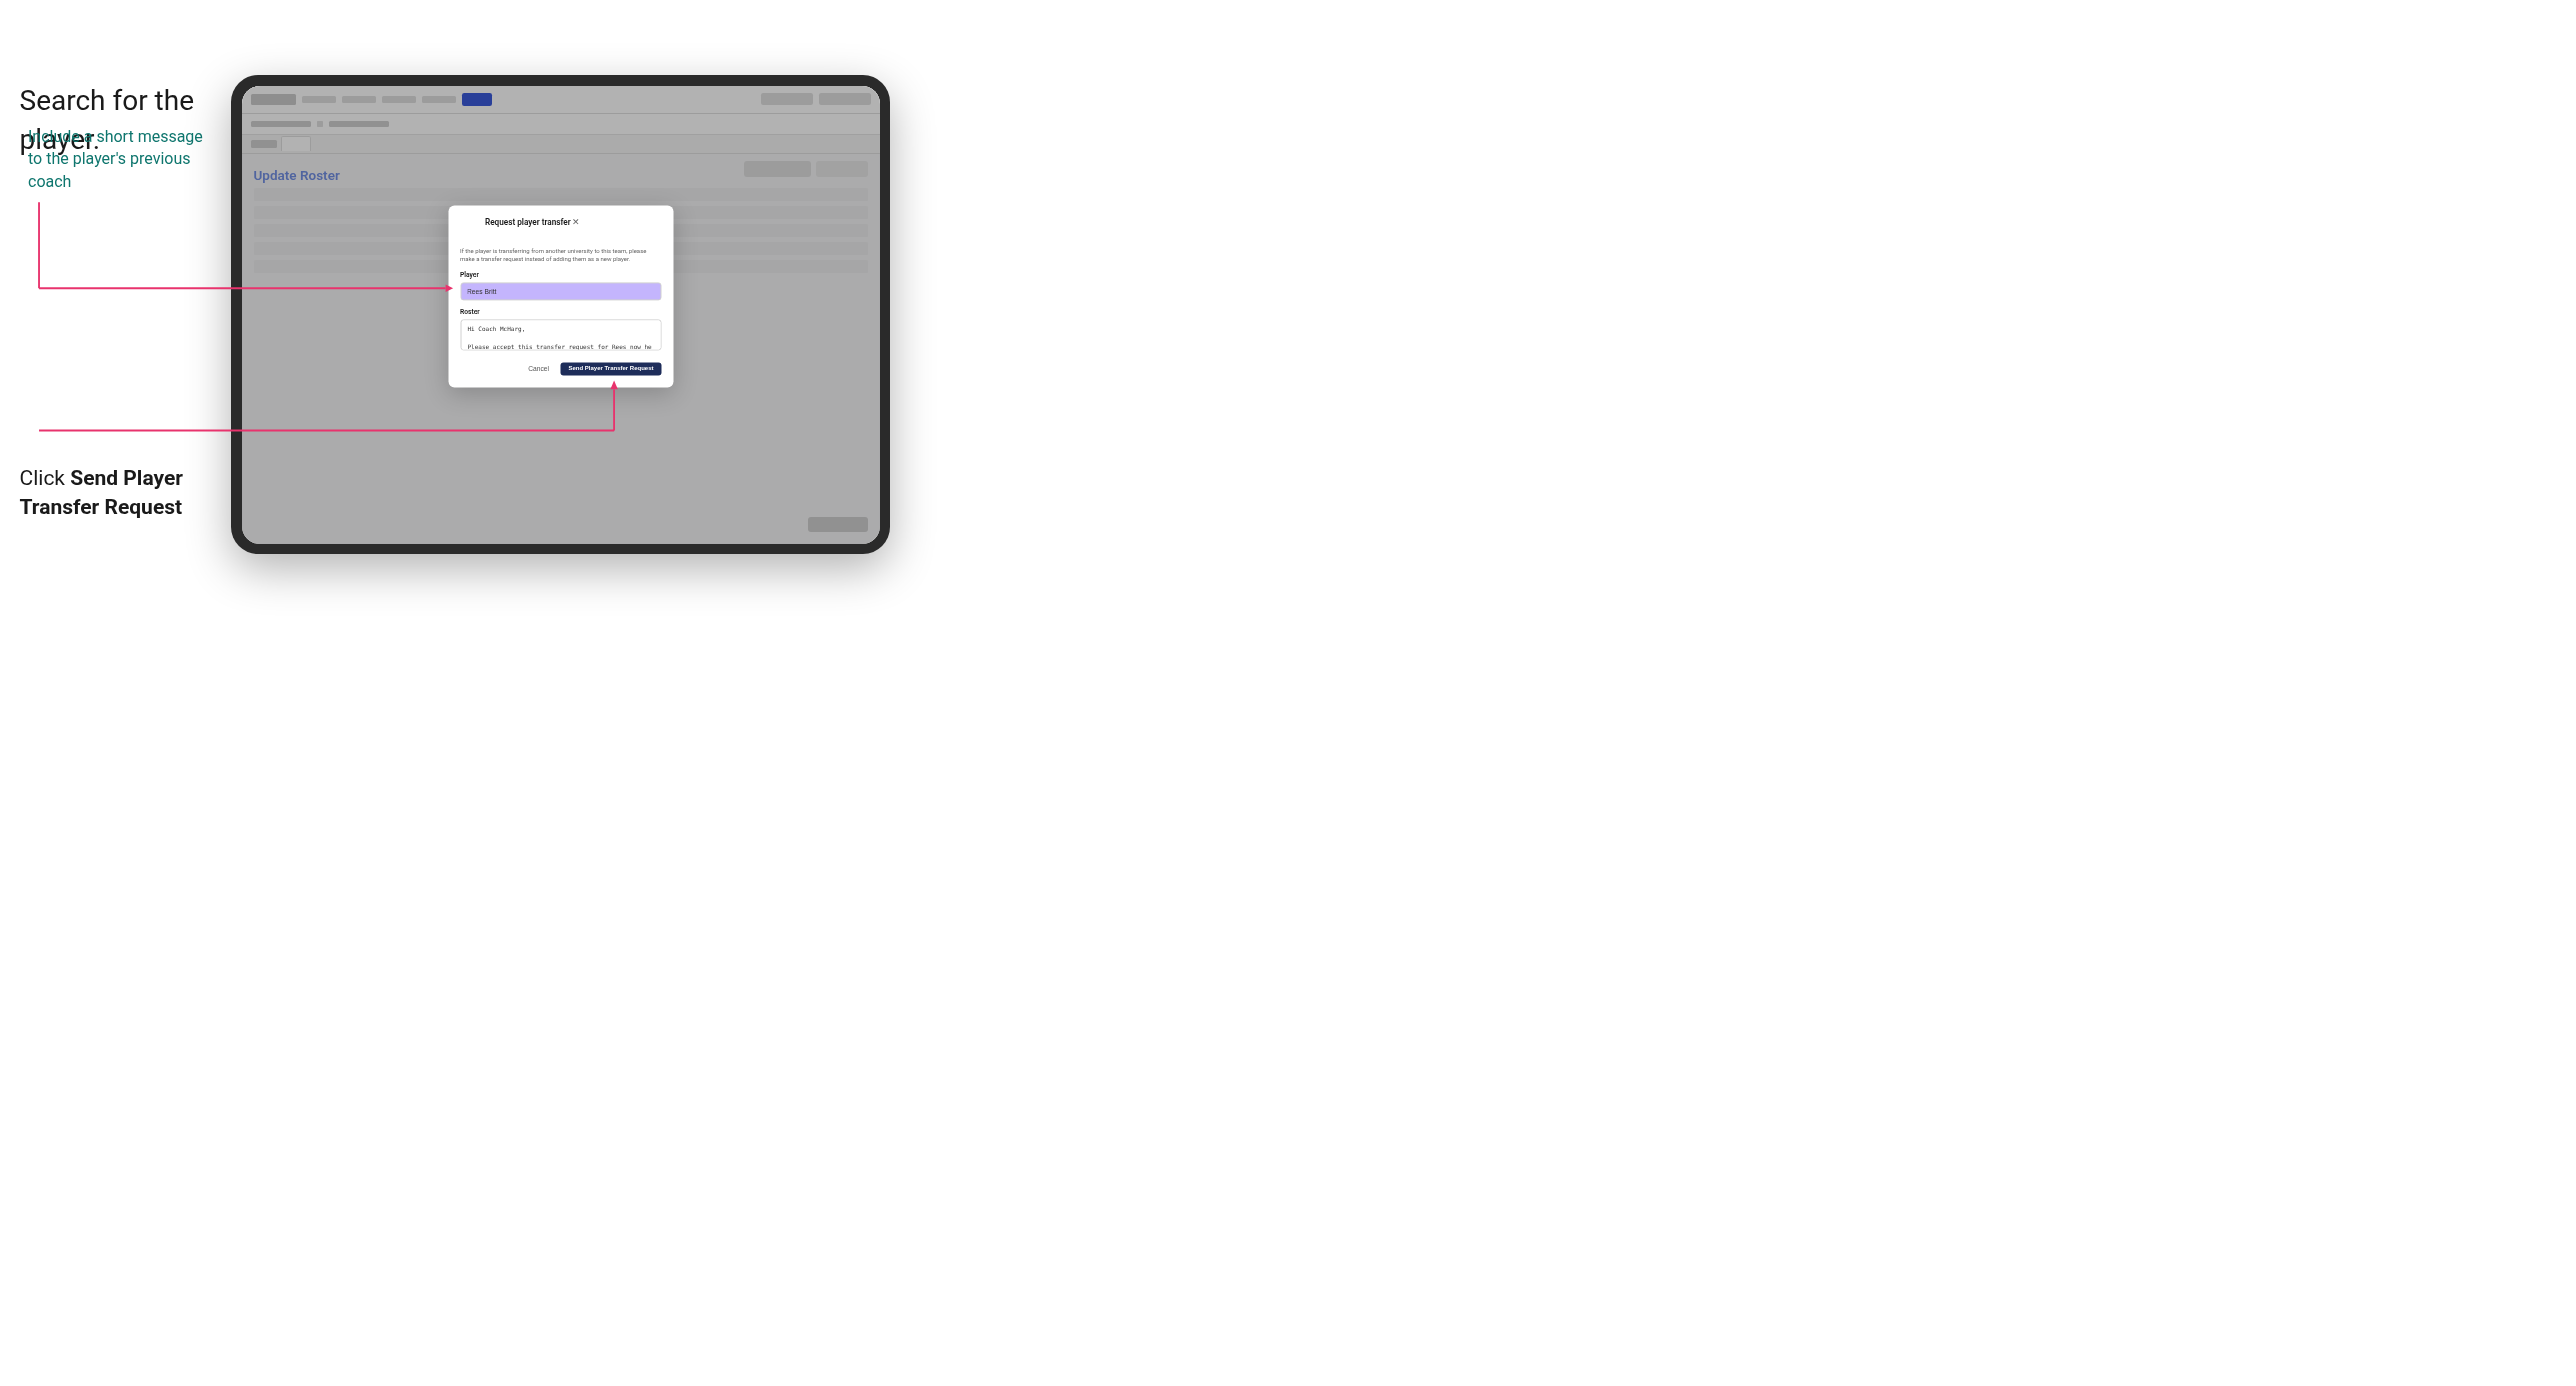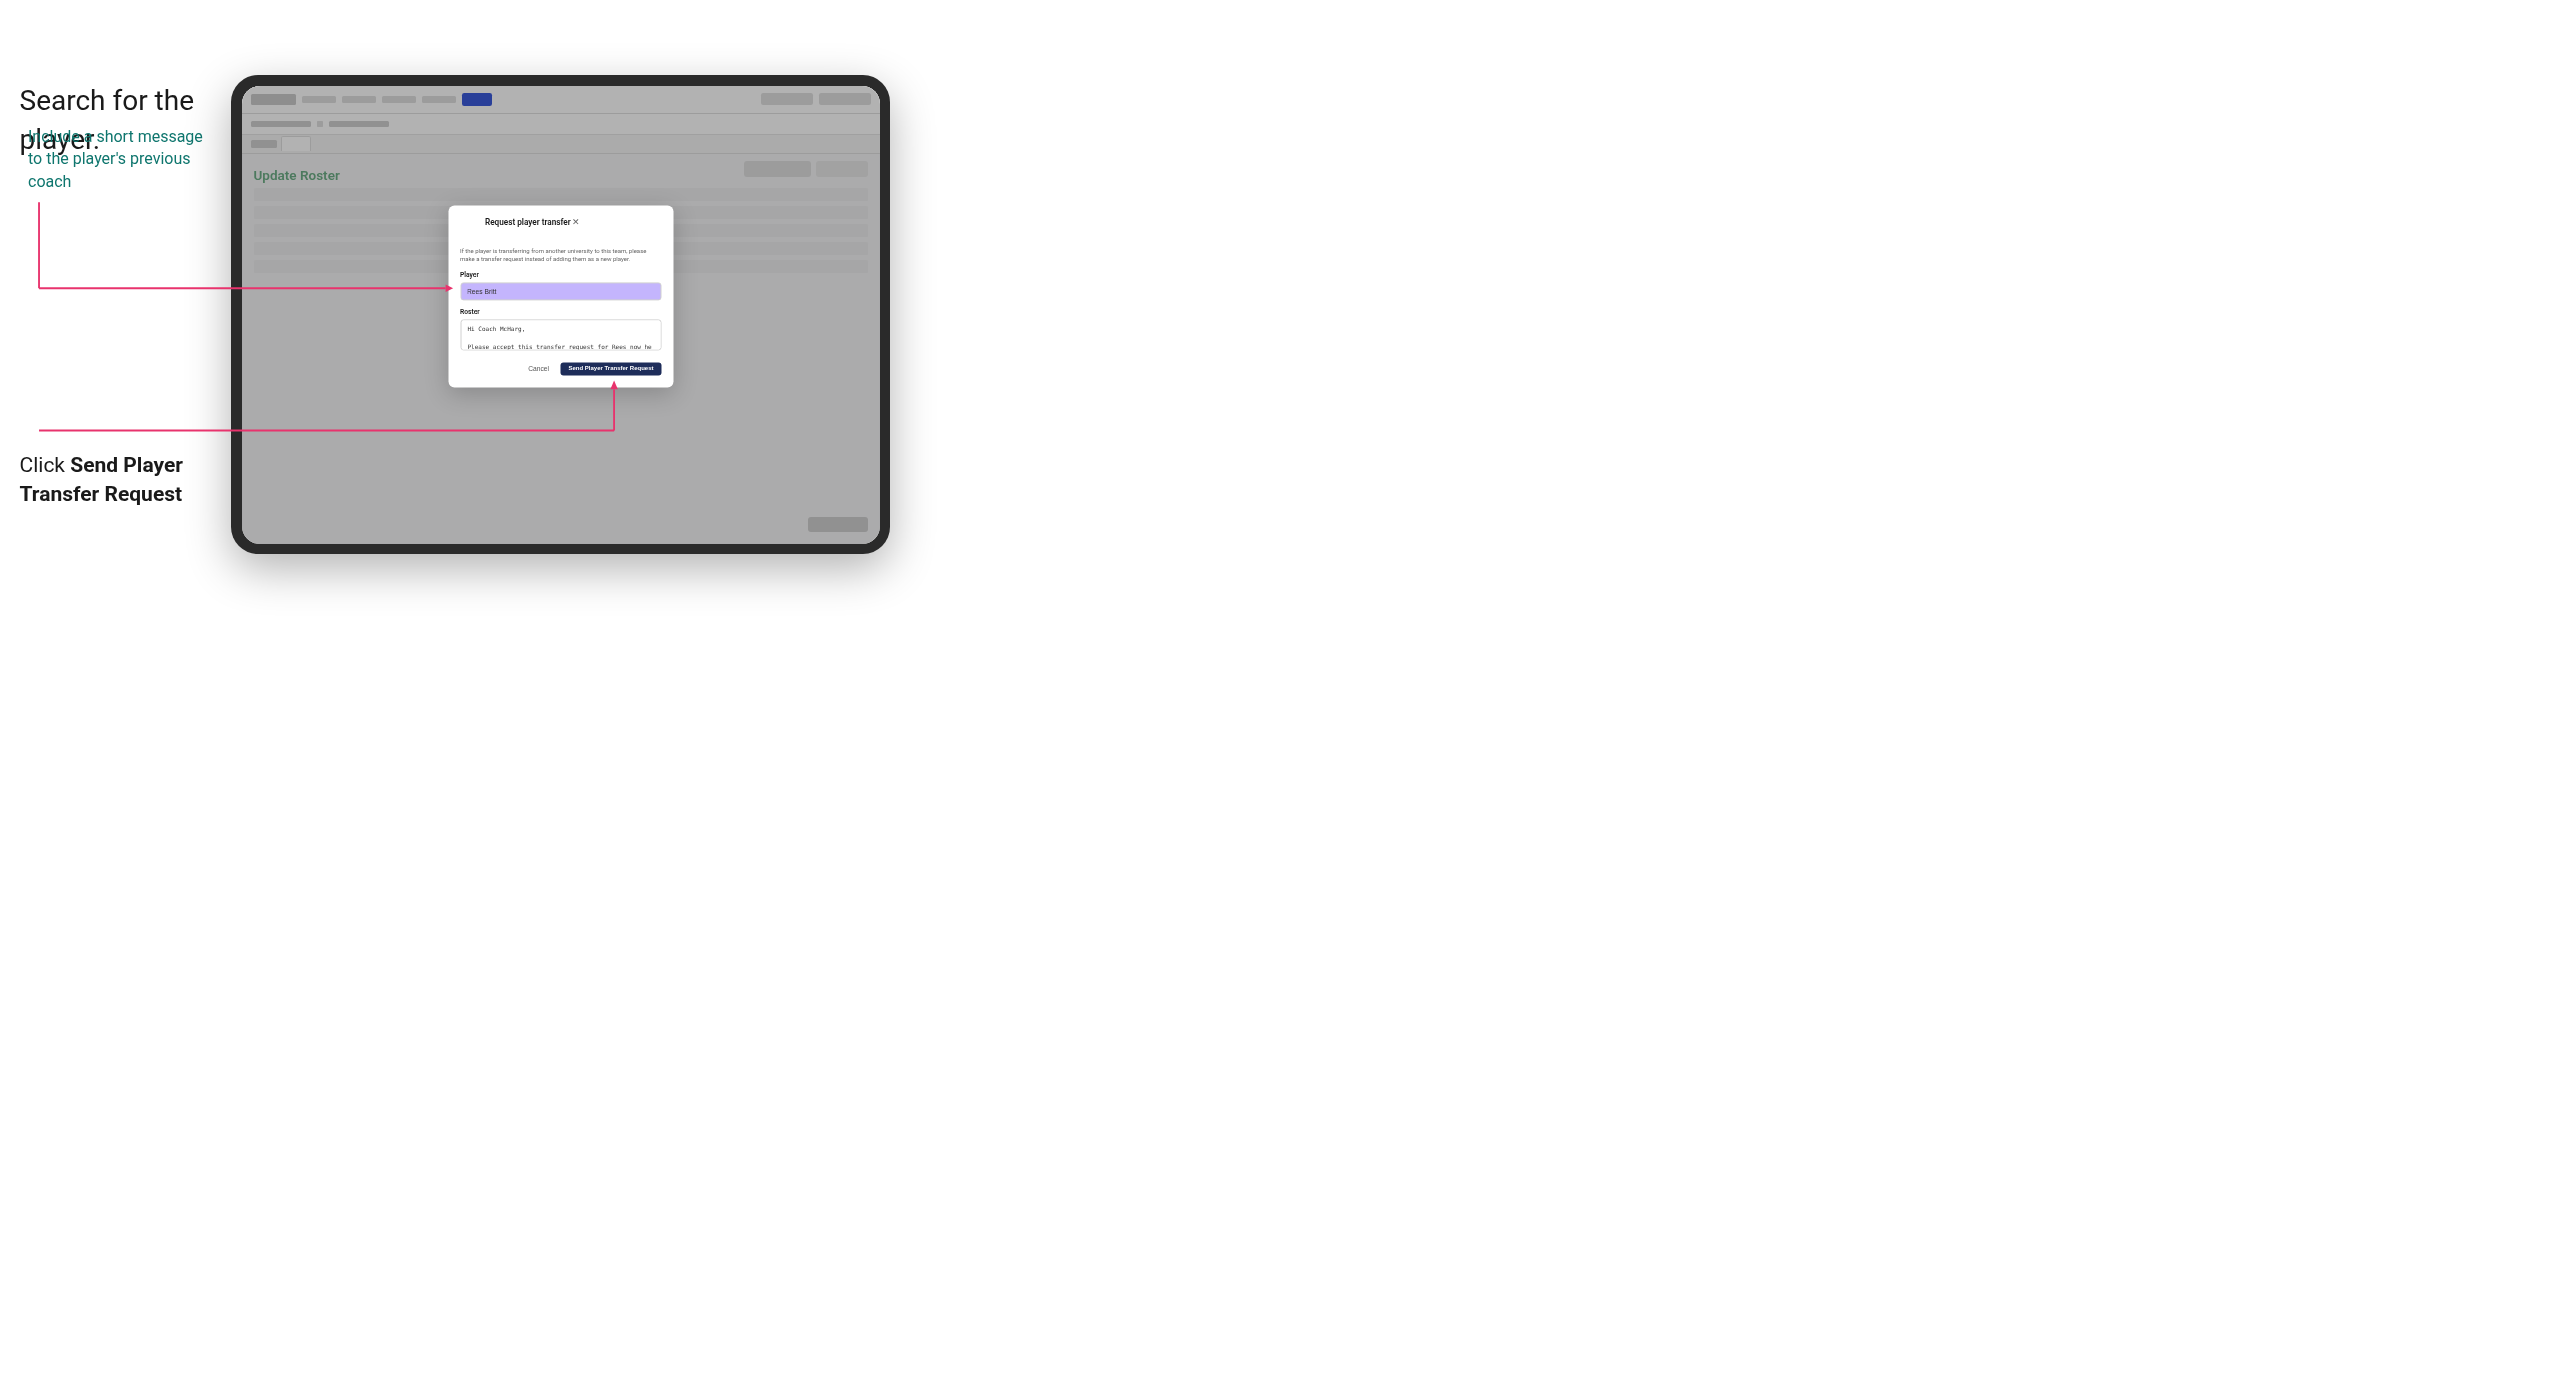--- a/index.html
+++ b/index.html
@@ -36,21 +36,21 @@
       top: 126px;
       font-size: 16px;
       color: #0f766e;
       line-height: 1.4;
       width: 195px;
     }
 
     .annotation-click {
       position: absolute;
       left: 19.5px;
-      top: 451px;
+      top: 464px;
       font-size: 21px;
       color: #1a1a1a;
       line-height: 1.4;
       width: 195px;
     }
 
     .annotation-click strong {
       font-weight: 700;
     }
 
@@ -193,21 +193,21 @@
     
     .app-content {
       position: absolute;
       top: 69px; left: 0; right: 0; bottom: 0;
       padding: 12px;
     }
 
     .content-title {
       font-size: 13.5px;
       font-weight: 600;
-      color: #15803d;
+      color: #1d4ed8;
       margin-bottom: 5px;
       opacity: 0.6;
     }
 
     
     .table-row-bg {
       height: 13.5px;
       background: #e8e8e8;
       border-radius: 1.5px;
       margin-bottom: 4.5px;

